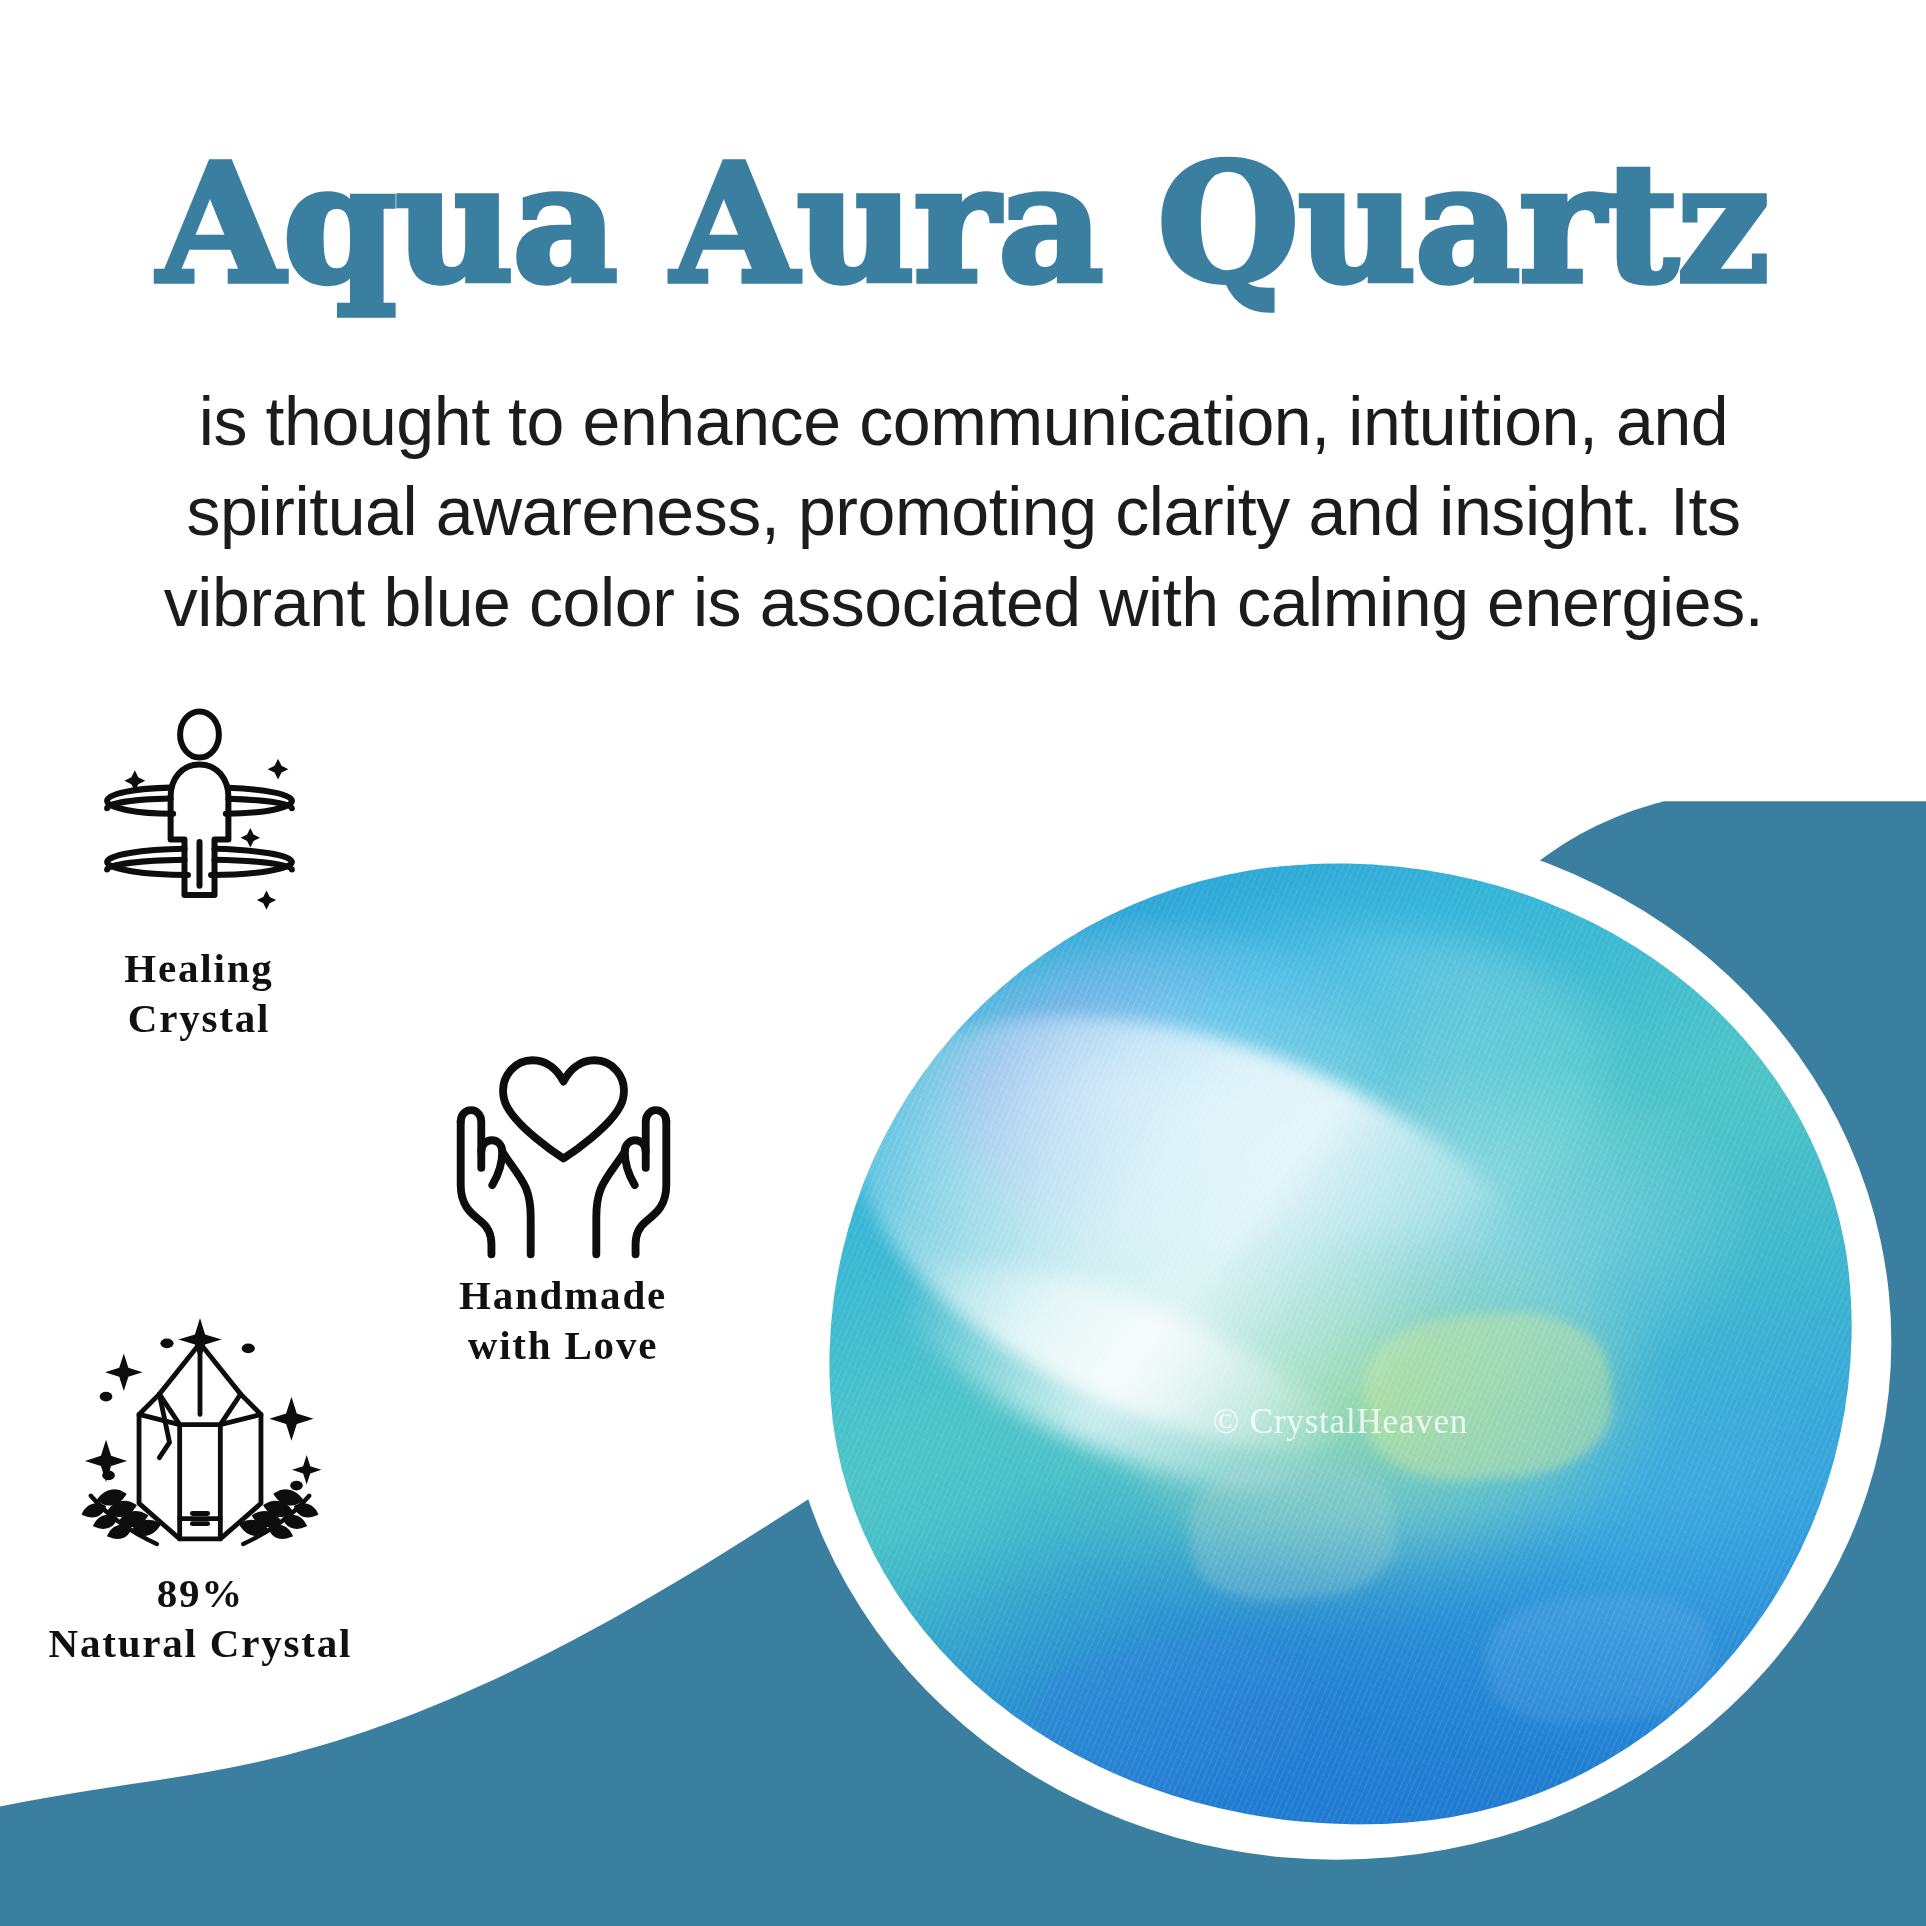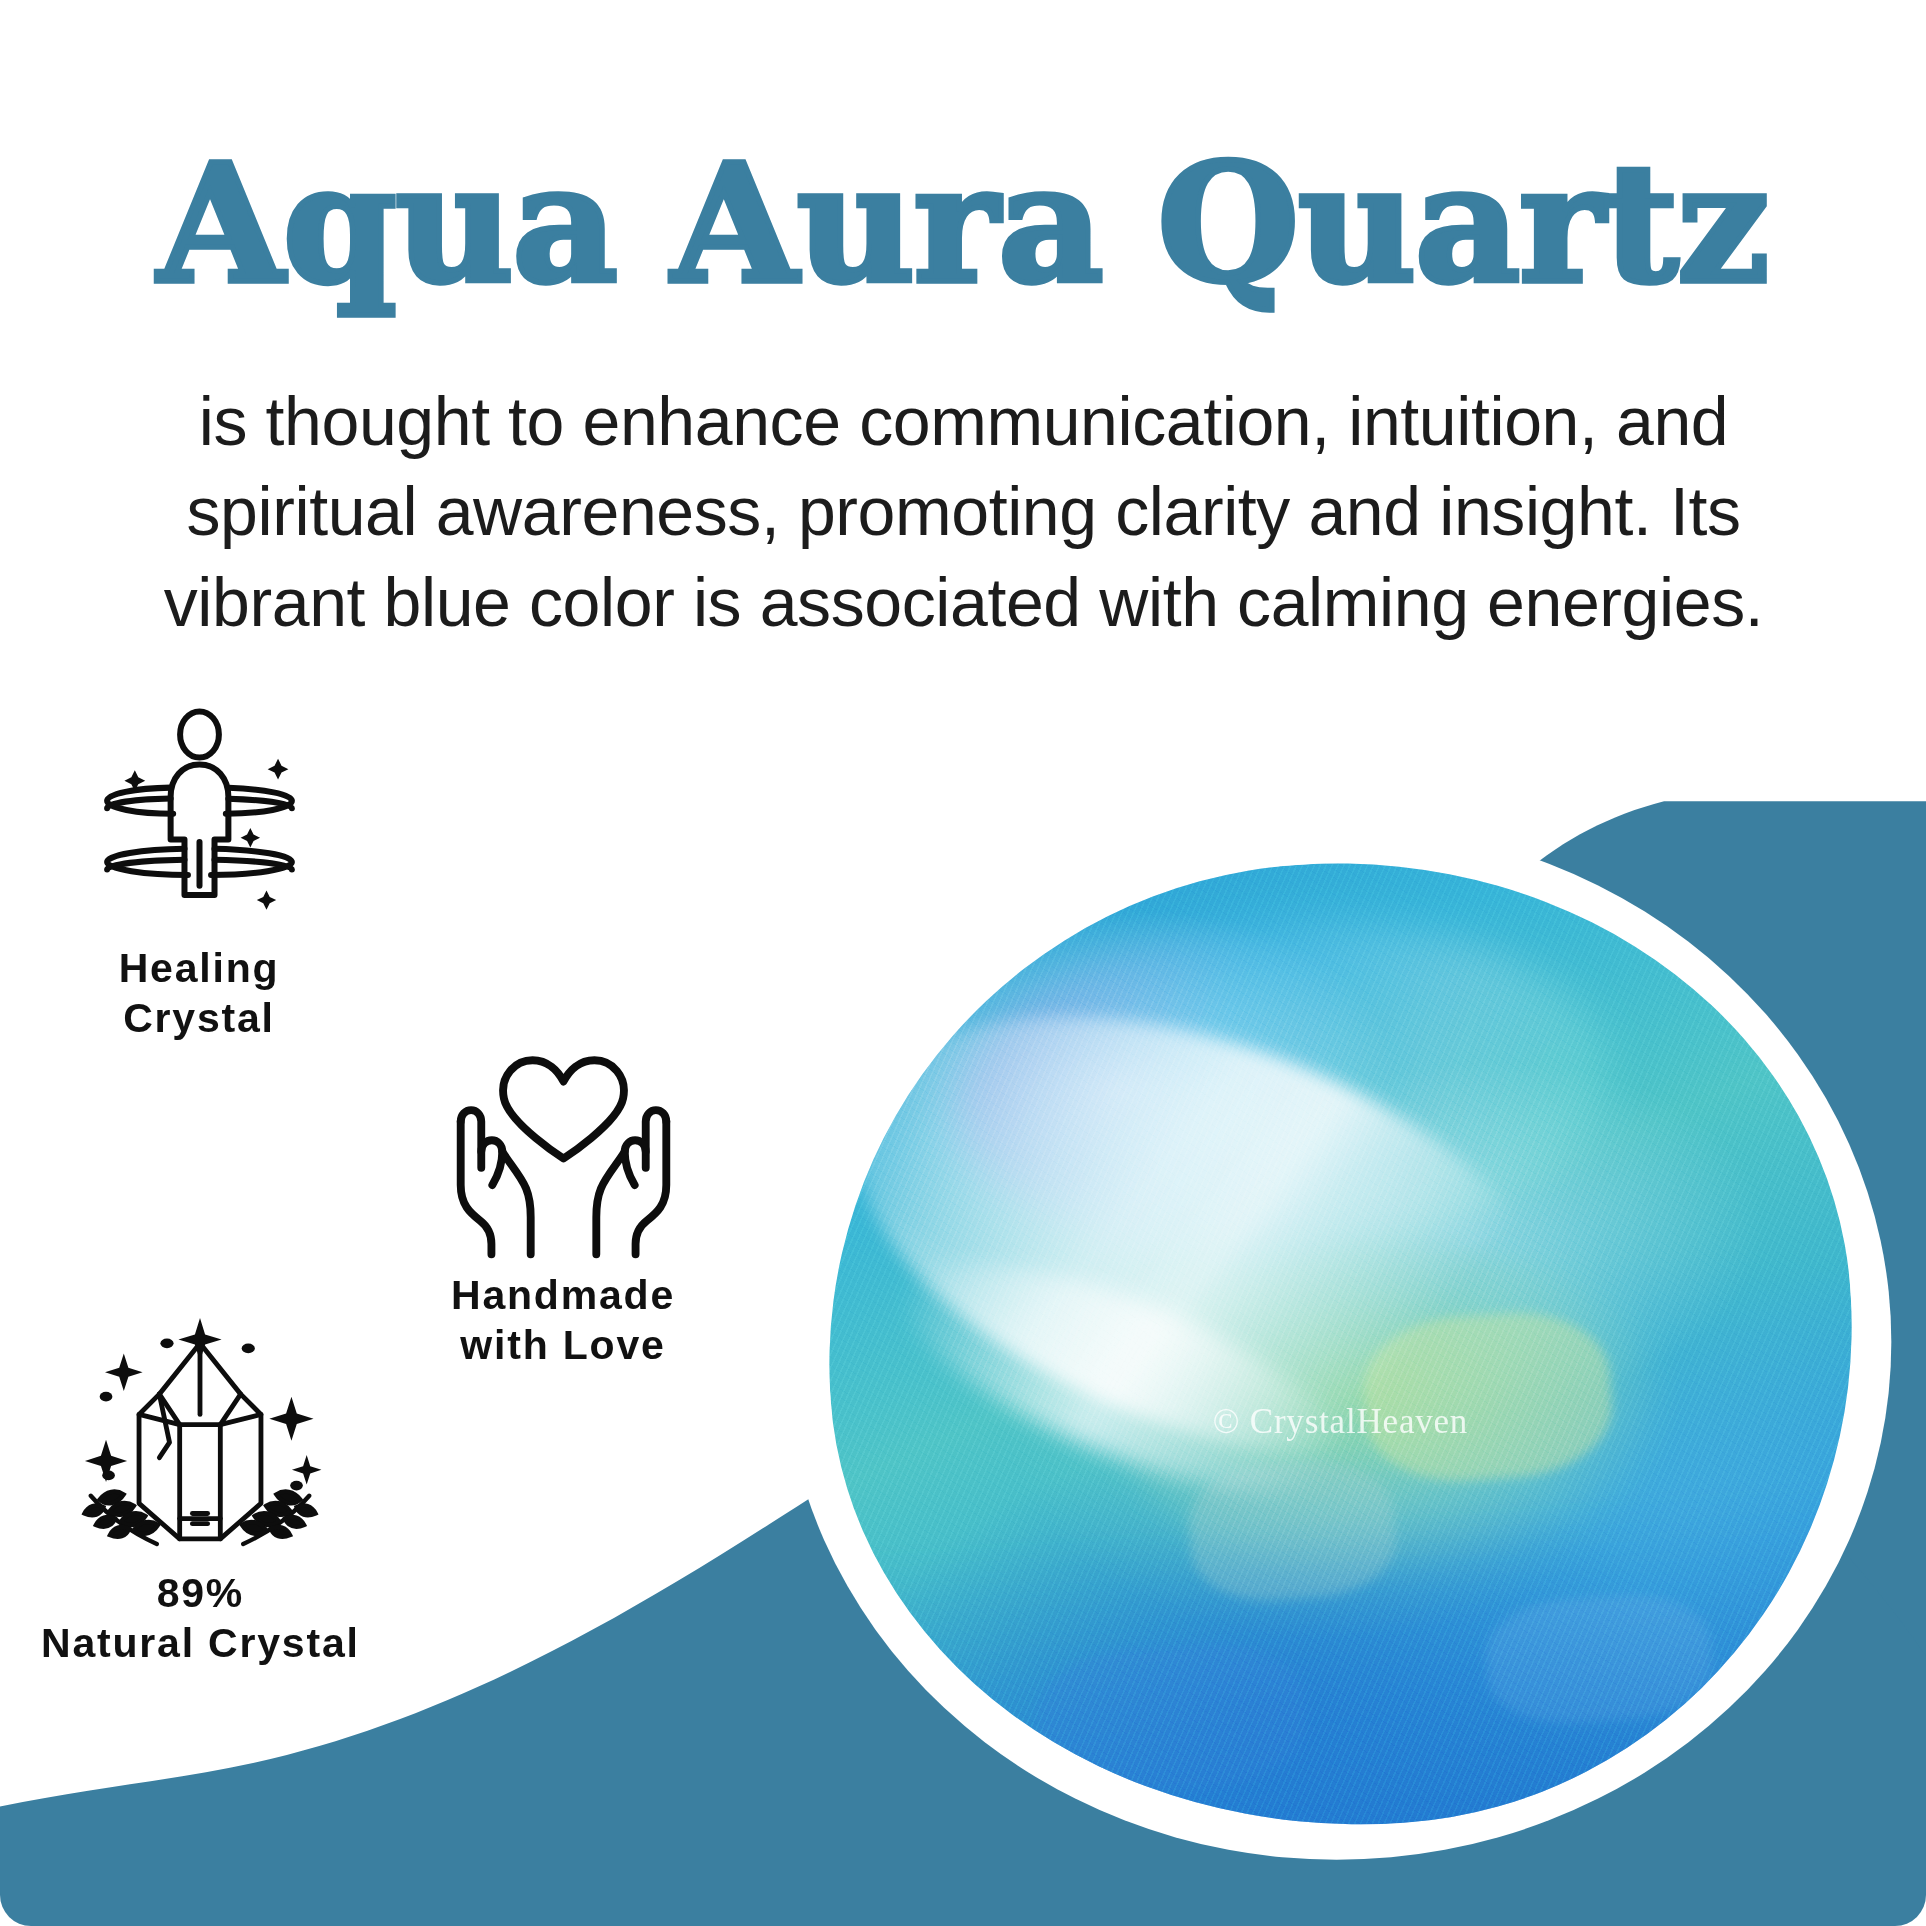--- a/index.html
+++ b/index.html
@@ -7,21 +7,20 @@
     width:1926px;height:1926px;
     font-family:"Liberation Sans",sans-serif;
     overflow:hidden;
     position:relative;
   }
   #poster{
     position:absolute;inset:0;
     width:1926px;height:1926px;
     background:#ffffff;
     overflow:hidden;
-    border-radius:31px;
   }
 
   
   .bg-layer{position:absolute;inset:0;width:1926px;height:1926px;pointer-events:none;}
 
   
   .title{
     position:absolute;
     left:0;right:0;top:32px;
     text-align:center;
@@ -46,21 +45,21 @@
     line-height:1.33;
     color:#1c1c1c;
     letter-spacing:-0.4px;
   }
 
   
   .badge{position:absolute;text-align:center;}
   .badge .glyph{display:block;margin:0 auto;}
   .badge .cap{
     display:block;
-    font-family:Liberation Sans, sans-serif;
+    font-family:Liberation Serif, serif;
     font-weight:700;
     font-size:41px;
     line-height:1.22;
     letter-spacing:1.8px;
     color:#111;
     margin-top:10.8px;
     white-space:pre-line;
   }
 
   #badge-healing{left:37px;top:701px;width:324px;}

